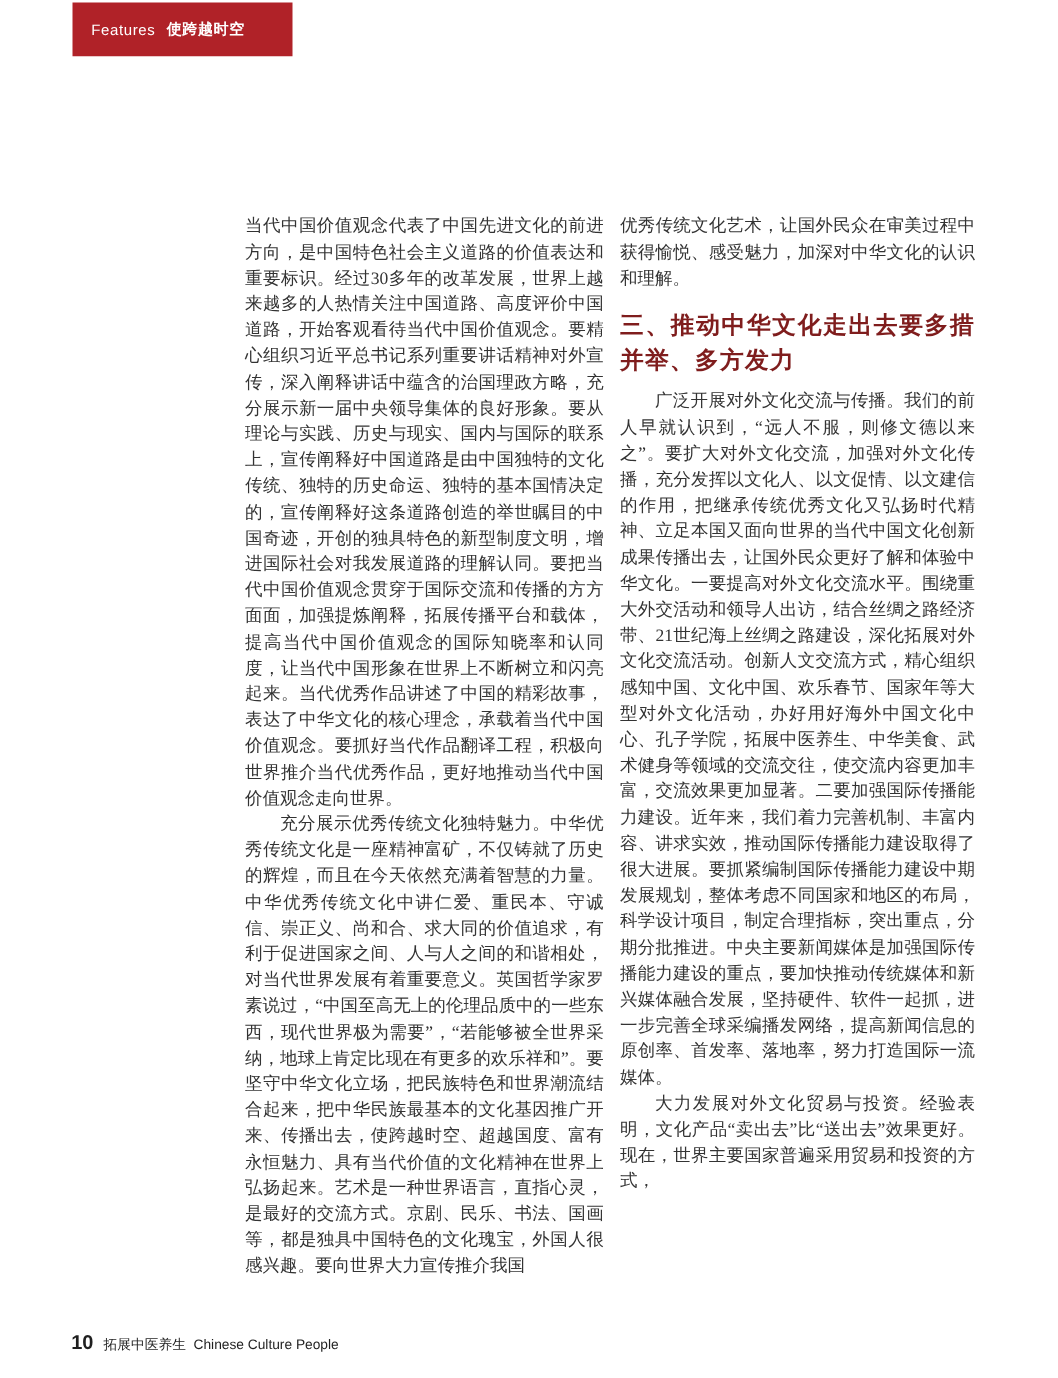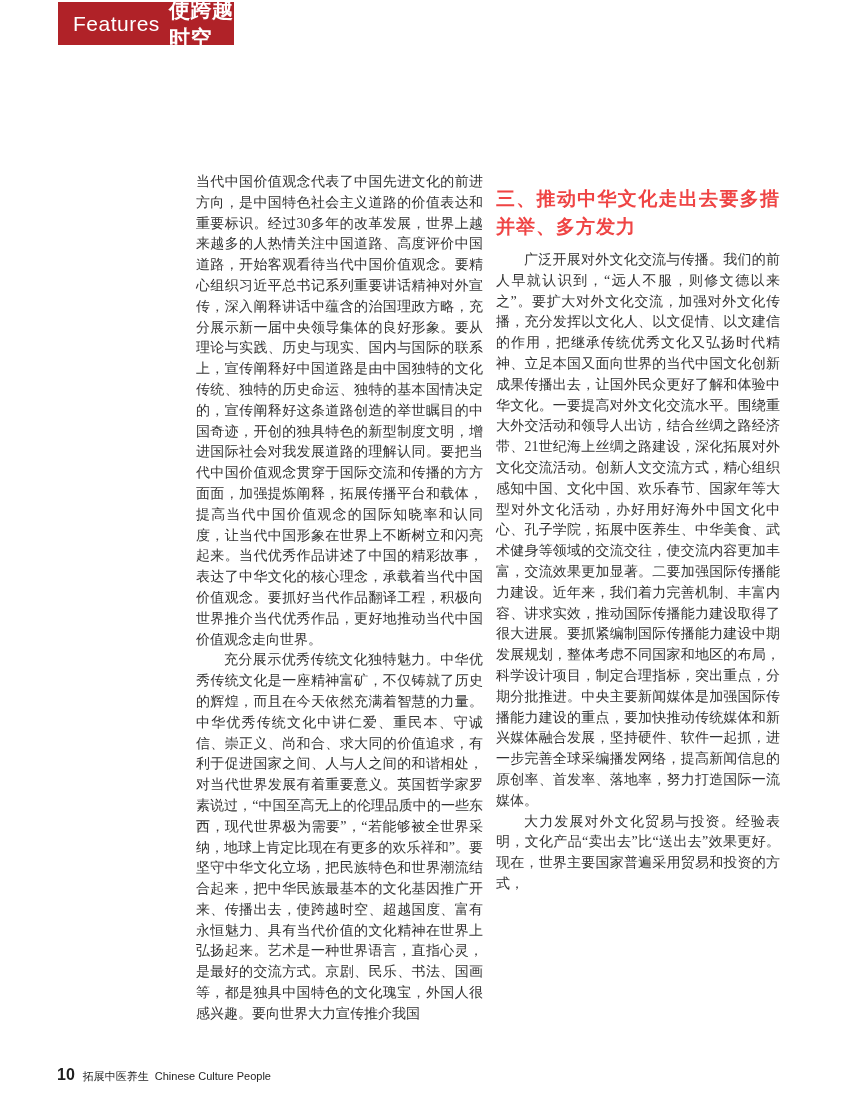--- a/index.html
+++ b/index.html
@@ -10,21 +10,21 @@
     overflow:hidden;
     font-family:"Liberation Serif", serif;
   }
   .feature-tag {
     position:absolute;
     left:58px; top:2px;
     width:176px; height:43px;
     background:#B02228;
     color:#ffffff;
     font-family:"Liberation Sans", sans-serif;
-    font-size:21px;
+    font-size:12px;
     letter-spacing:0.5px;
     display:flex;
     align-items:center;
     padding-left:15px;
     box-sizing:border-box;
   }
   .feature-tag .zh { margin-left:9px; font-weight:600; }
   .columns {
     position:absolute;
     left:196px; top:172px;
@@ -41,21 +41,21 @@
   .col-left  { width:287px; }
   .col-right { width:284px; }
   .col p { margin:0; padding:0; }
   .indent { text-indent:2em; }
   .section-heading {
     font-family:"Liberation Sans", sans-serif;
     font-weight:bold;
     font-size:19px;
     line-height:28px;
     letter-spacing:1px;
-    color:#ef4444;
+    color:#7f1d1d;
     margin:13px 0 9px 0;
     text-align:justify;
   }
   .footer {
     position:absolute;
     left:57px; top:1066px;
     font-family:"Liberation Sans", sans-serif;
     font-size:11px;
     color:#1f1f1f;
     display:flex;
@@ -78,20 +78,21 @@
   </div>
 
   <div class="columns">
 
     <div class="col col-left">
       <p>当代中国价值观念代表了中国先进文化的前进方向，是中国特色社会主义道路的价值表达和重要标识。经过30多年的改革发展，世界上越来越多的人热情关注中国道路、高度评价中国道路，开始客观看待当代中国价值观念。要精心组织习近平总书记系列重要讲话精神对外宣传，深入阐释讲话中蕴含的治国理政方略，充分展示新一届中央领导集体的良好形象。要从理论与实践、历史与现实、国内与国际的联系上，宣传阐释好中国道路是由中国独特的文化传统、独特的历史命运、独特的基本国情决定的，宣传阐释好这条道路创造的举世瞩目的中国奇迹，开创的独具特色的新型制度文明，增进国际社会对我发展道路的理解认同。要把当代中国价值观念贯穿于国际交流和传播的方方面面，加强提炼阐释，拓展传播平台和载体，提高当代中国价值观念的国际知晓率和认同度，让当代中国形象在世界上不断树立和闪亮起来。当代优秀作品讲述了中国的精彩故事，表达了中华文化的核心理念，承载着当代中国价值观念。要抓好当代作品翻译工程，积极向世界推介当代优秀作品，更好地推动当代中国价值观念走向世界。</p>
       <p class="indent">充分展示优秀传统文化独特魅力。中华优秀传统文化是一座精神富矿，不仅铸就了历史的辉煌，而且在今天依然充满着智慧的力量。中华优秀传统文化中讲仁爱、重民本、守诚信、崇正义、尚和合、求大同的价值追求，有利于促进国家之间、人与人之间的和谐相处，对当代世界发展有着重要意义。英国哲学家罗素说过，“中国至高无上的伦理品质中的一些东西，现代世界极为需要”，“若能够被全世界采纳，地球上肯定比现在有更多的欢乐祥和”。要坚守中华文化立场，把民族特色和世界潮流结合起来，把中华民族最基本的文化基因推广开来、传播出去，使跨越时空、超越国度、富有永恒魅力、具有当代价值的文化精神在世界上弘扬起来。艺术是一种世界语言，直指心灵，是最好的交流方式。京剧、民乐、书法、国画等，都是独具中国特色的文化瑰宝，外国人很感兴趣。要向世界大力宣传推介我国</p>
     </div>
 
     <div class="col col-right">
+      <p>优秀传统文化艺术，让国外民众在审美过程中获得愉悦、感受魅力，加深对中华文化的认识和理解。</p>
       <h2 class="section-heading">三、推动中华文化走出去要多措并举、多方发力</h2>
       <p class="indent">广泛开展对外文化交流与传播。我们的前人早就认识到，“远人不服，则修文德以来之”。要扩大对外文化交流，加强对外文化传播，充分发挥以文化人、以文促情、以文建信的作用，把继承传统优秀文化又弘扬时代精神、立足本国又面向世界的当代中国文化创新成果传播出去，让国外民众更好了解和体验中华文化。一要提高对外文化交流水平。围绕重大外交活动和领导人出访，结合丝绸之路经济带、21世纪海上丝绸之路建设，深化拓展对外文化交流活动。创新人文交流方式，精心组织感知中国、文化中国、欢乐春节、国家年等大型对外文化活动，办好用好海外中国文化中心、孔子学院，拓展中医养生、中华美食、武术健身等领域的交流交往，使交流内容更加丰富，交流效果更加显著。二要加强国际传播能力建设。近年来，我们着力完善机制、丰富内容、讲求实效，推动国际传播能力建设取得了很大进展。要抓紧编制国际传播能力建设中期发展规划，整体考虑不同国家和地区的布局，科学设计项目，制定合理指标，突出重点，分期分批推进。中央主要新闻媒体是加强国际传播能力建设的重点，要加快推动传统媒体和新兴媒体融合发展，坚持硬件、软件一起抓，进一步完善全球采编播发网络，提高新闻信息的原创率、首发率、落地率，努力打造国际一流媒体。</p>
       <p class="indent">大力发展对外文化贸易与投资。经验表明，文化产品“卖出去”比“送出去”效果更好。现在，世界主要国家普遍采用贸易和投资的方式，</p>
     </div>
 
   </div>
 
   <div class="footer">
     <span class="pagenum">10</span>
     <span>拓展中医养生</span>

